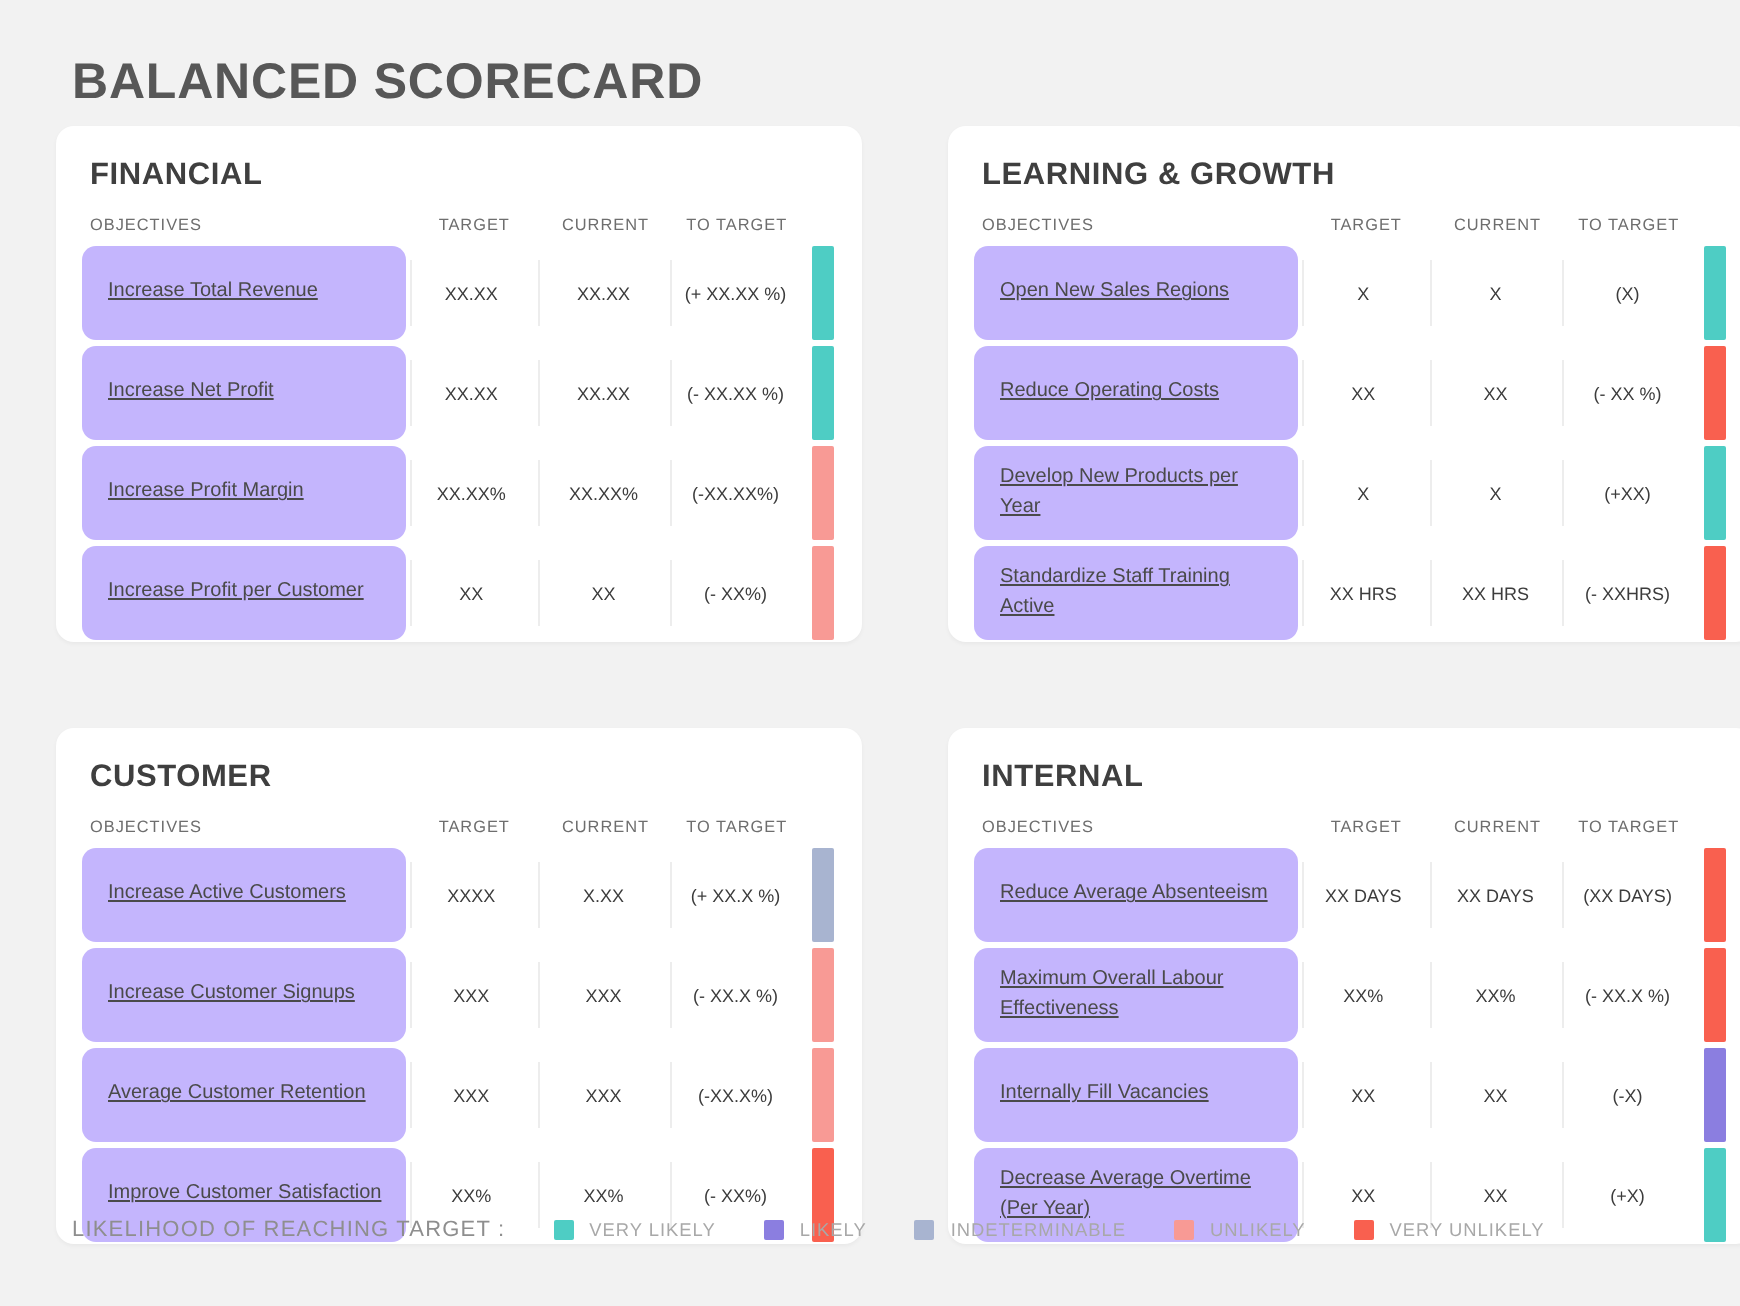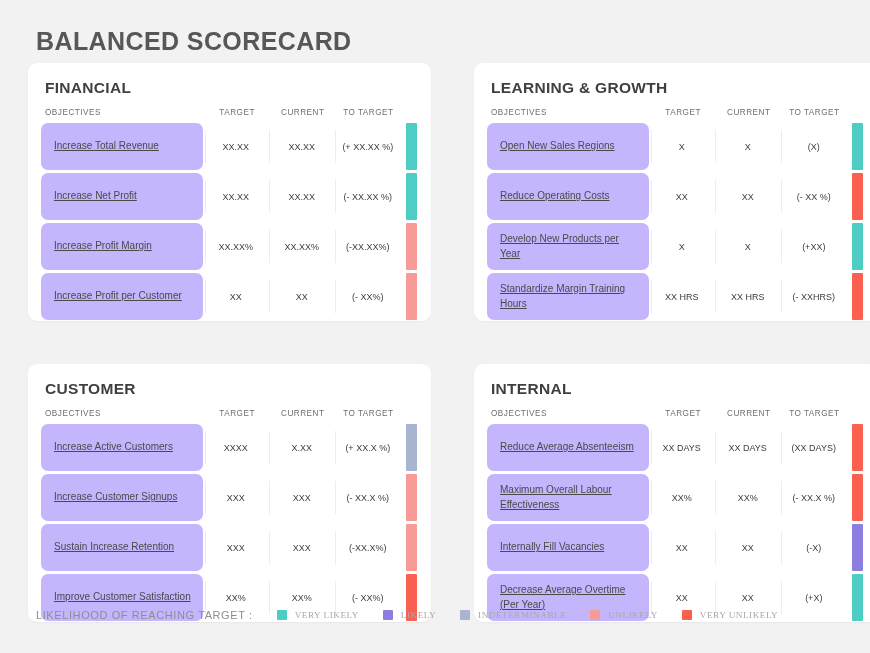--- a/index.html
+++ b/index.html
@@ -256,21 +256,21 @@
         <div class="row">
           <div class="cell-obj">Develop New Products per Year</div>
           <div class="cell-val first">X</div>
           <div class="cell-val">X</div>
           <div class="cell-val">(+XX)</div>
           <div class="bar-wrap">
             <div class="bar" style="background: rgb(78, 205, 196);"></div>
           </div>
         </div>
         <div class="row">
-          <div class="cell-obj">Standardize Margin Training Hours</div>
+          <div class="cell-obj">Standardize Staff Training Active</div>
           <div class="cell-val first">XX HRS</div>
           <div class="cell-val">XX HRS</div>
           <div class="cell-val">(- XXHRS)</div>
           <div class="bar-wrap">
             <div class="bar" style="background: rgb(249, 96, 79);"></div>
           </div>
         </div>
       </div>
       <div class="card">
         <div class="card-title">CUSTOMER</div>
@@ -293,21 +293,21 @@
         <div class="row">
           <div class="cell-obj">Increase Customer Signups</div>
           <div class="cell-val first">XXX</div>
           <div class="cell-val">XXX</div>
           <div class="cell-val">(- XX.X %)</div>
           <div class="bar-wrap">
             <div class="bar" style="background: rgb(248, 154, 149);"></div>
           </div>
         </div>
         <div class="row">
-          <div class="cell-obj">Sustain Increase Retention</div>
+          <div class="cell-obj">Average Customer Retention</div>
           <div class="cell-val first">XXX</div>
           <div class="cell-val">XXX</div>
           <div class="cell-val">(-XX.X%)</div>
           <div class="bar-wrap">
             <div class="bar" style="background: rgb(248, 154, 149);"></div>
           </div>
         </div>
         <div class="row">
           <div class="cell-obj">Improve Customer Satisfaction</div>
           <div class="cell-val first">XX%</div>
@@ -361,21 +361,21 @@
           <div class="cell-val">(+X)</div>
           <div class="bar-wrap">
             <div class="bar" style="background: rgb(78, 205, 196);"></div>
           </div>
         </div>
       </div>
     </div>
 
   <div class="legend">
     <div class="legend-label">LIKELIHOOD OF REACHING TARGET :</div>
-    <div class="legend-items" style="display:flex;align-items:center;font-family:Liberation Serif, serif;" id="legend-items">
+    <div class="legend-items" style="display:flex;align-items:center;" id="legend-items">
         <div class="legend-item">
           <span class="legend-swatch" style="background: rgb(78, 205, 196);"></span>
           <span class="legend-text">VERY LIKELY</span>
         </div>
         <div class="legend-item">
           <span class="legend-swatch" style="background: rgb(139, 126, 224);"></span>
           <span class="legend-text">LIKELY</span>
         </div>
         <div class="legend-item">
           <span class="legend-swatch" style="background: rgb(168, 180, 208);"></span>

